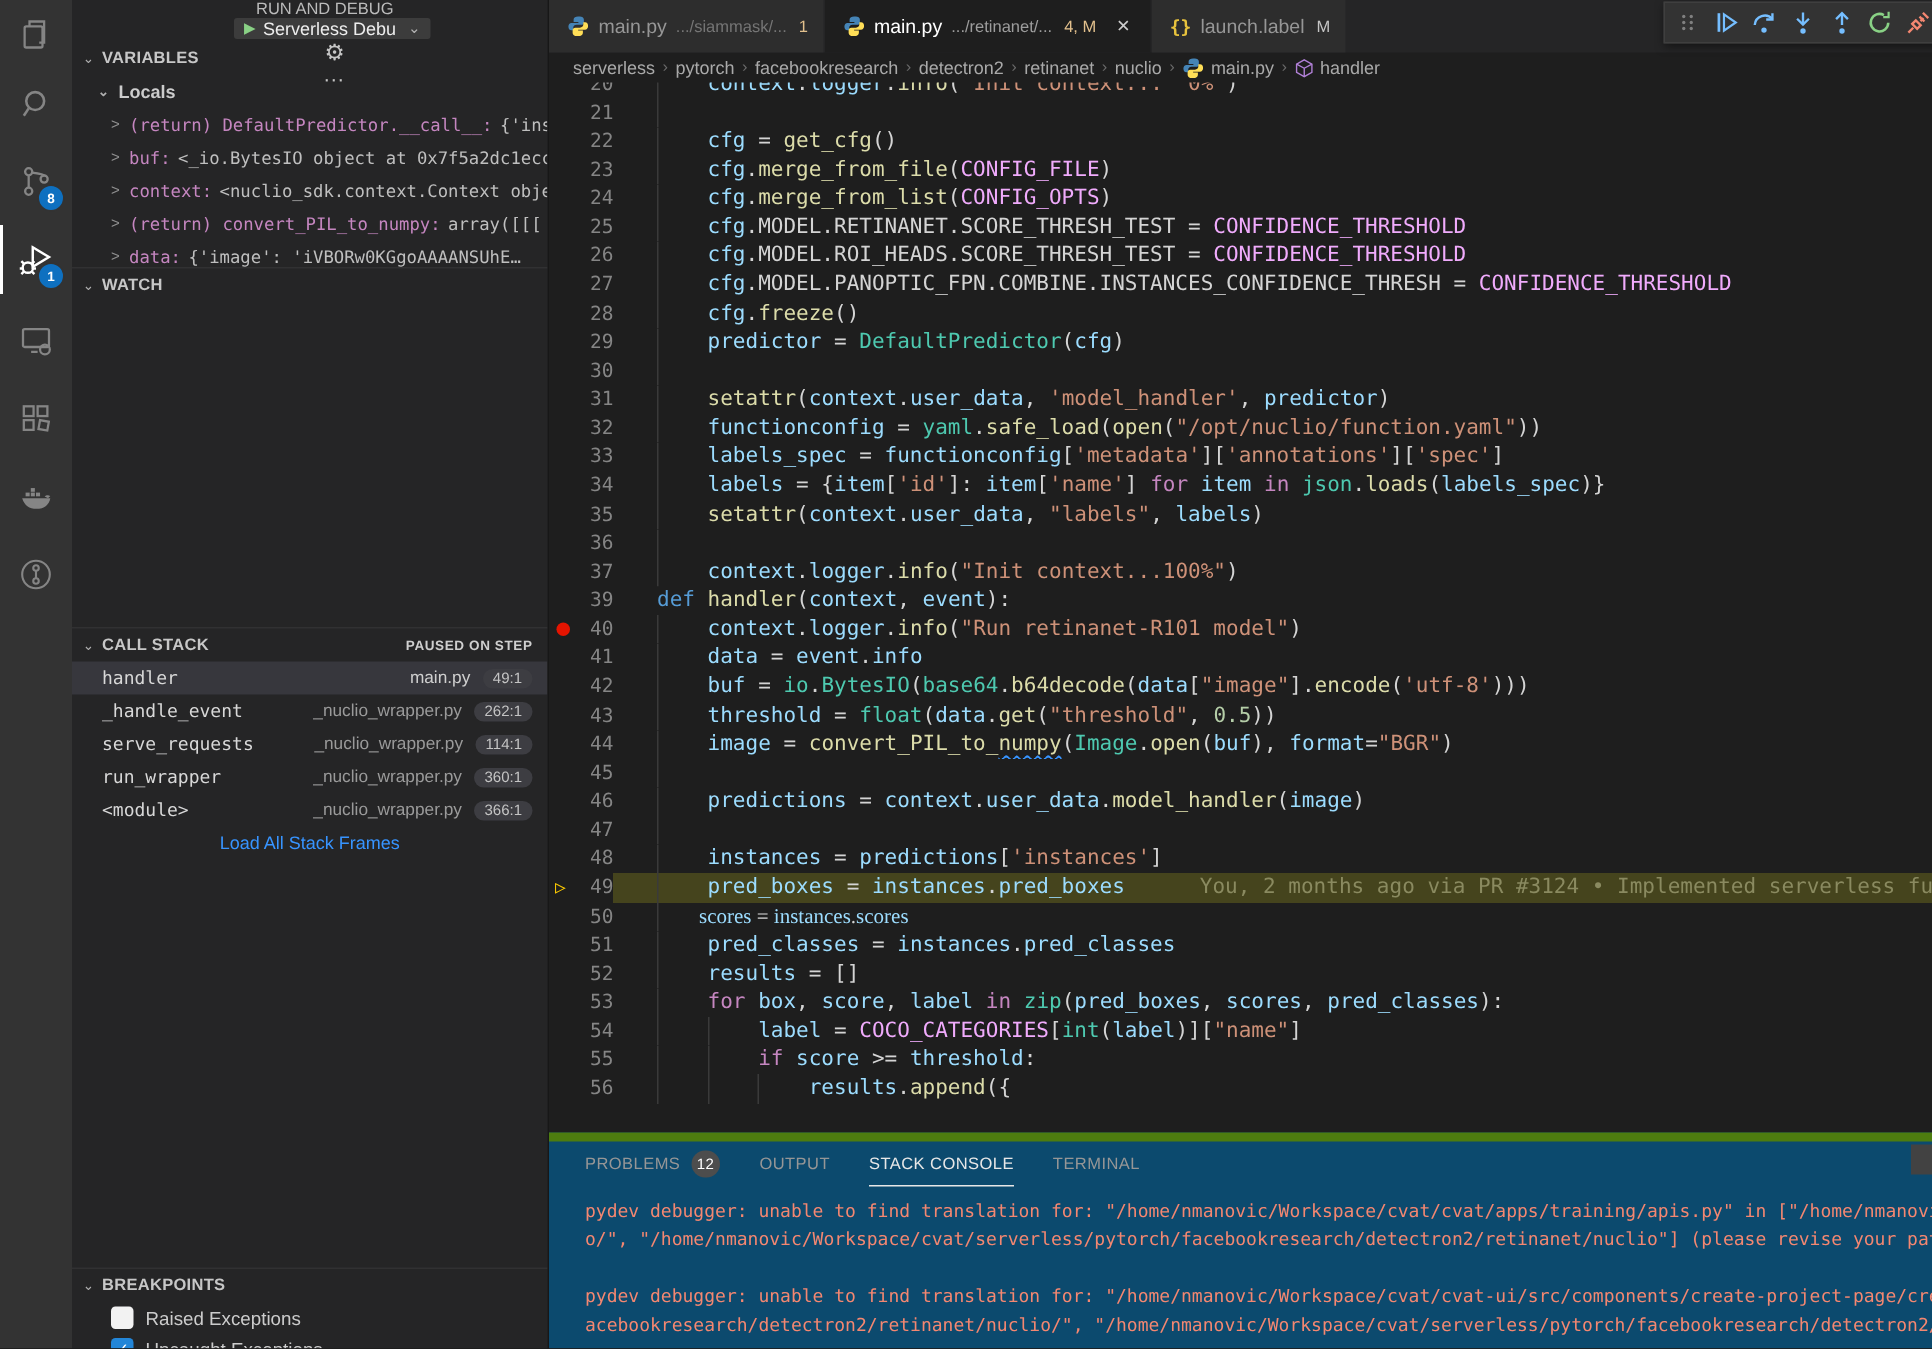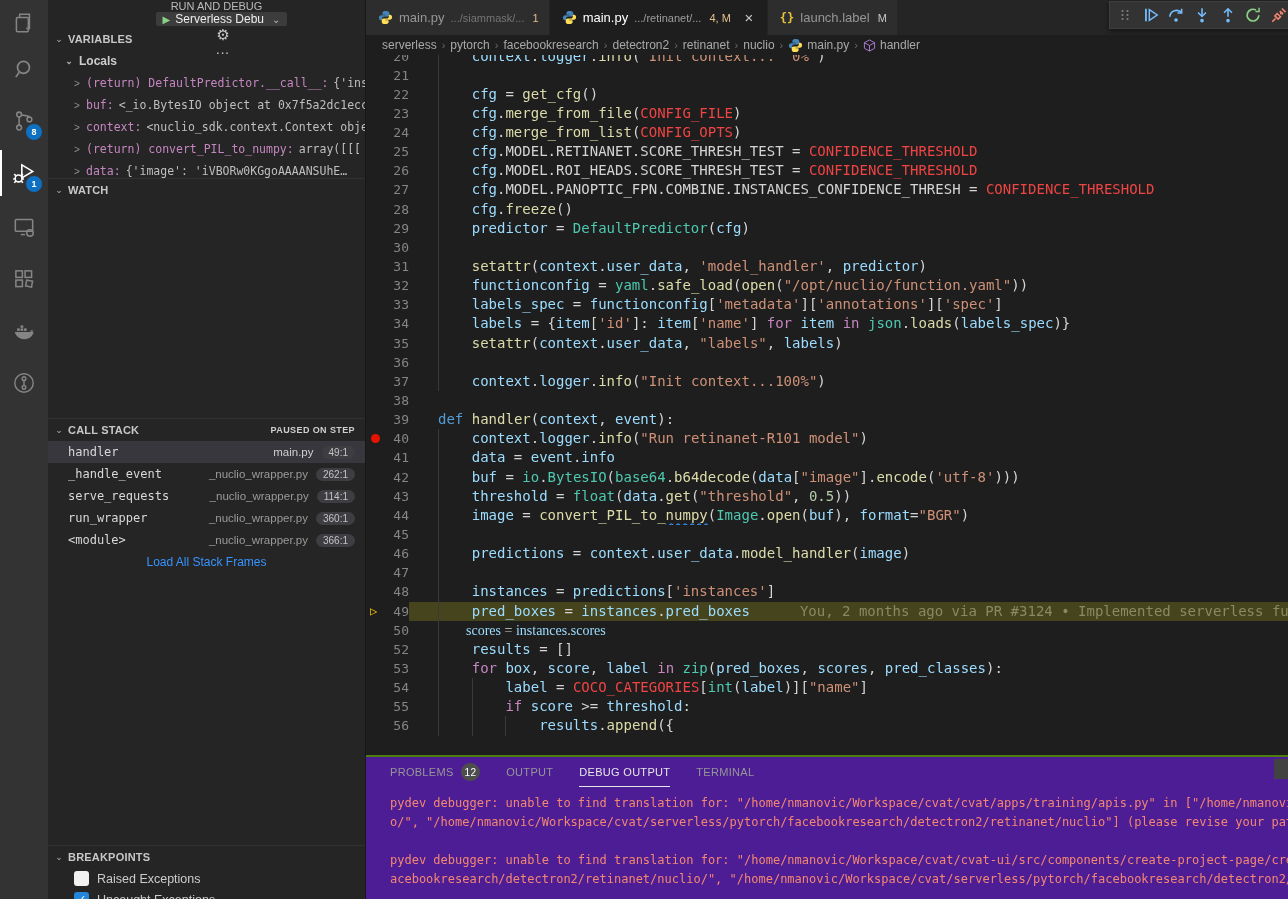--- a/index.html
+++ b/index.html
@@ -75,25 +75,25 @@
   .row{display:flex;height:19.15px;white-space:pre;}
   .row.cur{background:linear-gradient(to right,transparent 43px,#45441d 43px);}
   .glyph{width:22px;position:relative;flex:none;}
   .bp-dot{position:absolute;left:5px;top:5px;width:9px;height:9px;border-radius:50%;background:#e51400;}
   .cur-arrow{position:absolute;left:4px;top:0;color:#ffcc00;font-size:12px;line-height:19.15px;font-weight:700;}
   .num{width:21px;flex:none;text-align:right;color:#858585;font-size:13px;}
   .codewrap{flex:1;position:relative;padding-left:29px;overflow:hidden;}
   .guide{position:absolute;top:0;bottom:0;width:1px;background:#3a3a3a;}
   .blame{color:#8a8a60;margin-left:50px;}
   .tk-k{color:#569cd6}.tk-c{color:#c586c0}.tk-f{color:#dcdcaa}.tk-v{color:#9cdcfe}
-  .tk-C{color:#ef4444}.tk-t{color:#4ec9b0}.tk-s{color:#ce9178}.tk-n{color:#b5cea8}.tk-p{color:#d4d4d4}
+  .tk-C{color:#f0abfc}.tk-t{color:#4ec9b0}.tk-s{color:#ce9178}.tk-n{color:#b5cea8}.tk-p{color:#d4d4d4}
   .tk-fw{color:#dcdcaa;text-decoration:underline;text-decoration-style:wavy;text-decoration-color:#3794ff;text-underline-offset:3px;}
 
   
-  .panel{position:absolute;left:0;right:0;bottom:0;height:144px;background:#4c1d95;border-top:2px solid #4d7c0f;box-sizing:border-box;}
+  .panel{position:absolute;left:0;right:0;bottom:0;height:144px;background:#0c4a6e;border-top:6px solid #4d7c0f;box-sizing:border-box;}
   .panel-tabs{height:30px;display:flex;align-items:center;padding-left:24px;gap:26px;}
   .ptab{font-size:11px;letter-spacing:.3px;color:#969696;display:flex;align-items:center;gap:7px;height:100%;cursor:pointer;}
   .ptab.active{color:#e7e7e7;box-shadow:inset 0 -1px 0 #e7e7e7;}
   .ptab-badge{background:#4d4d4d;border-radius:9px;min-width:18px;height:18px;font-size:10px;color:#ffffff;display:flex;align-items:center;justify-content:center;padding:0 4px;box-sizing:border-box;}
   #console{padding:7px 0 0 24px;font-family:"DejaVu Sans Mono",monospace;font-size:12px;line-height:19.1px;color:#f48771;}
   .cline{white-space:pre;overflow:hidden;height:19.1px;}
   .panel-scroll{position:absolute;right:0;top:2px;width:14px;height:20px;background:#424242;}
 </style>
 </head>
 <body>
@@ -435,51 +435,51 @@
           <div class="row"><div class="glyph"></div><div class="num">28</div><div class="codewrap"><span class="guide" style="left: calc(0ch + 29px);"></span><span style="margin-left: 4ch;"><span class="tk-v">cfg</span><span class="tk-p">.</span><span class="tk-f">freeze</span><span class="tk-p">()</span></span></div></div>
           <div class="row"><div class="glyph"></div><div class="num">29</div><div class="codewrap"><span class="guide" style="left: calc(0ch + 29px);"></span><span style="margin-left: 4ch;"><span class="tk-v">predictor</span><span class="tk-p"> = </span><span class="tk-t">DefaultPredictor</span><span class="tk-p">(</span><span class="tk-v">cfg</span><span class="tk-p">)</span></span></div></div>
           <div class="row"><div class="glyph"></div><div class="num">30</div><div class="codewrap"><span class="guide" style="left: calc(0ch + 29px);"></span><span style="margin-left: 0ch;"></span></div></div>
           <div class="row"><div class="glyph"></div><div class="num">31</div><div class="codewrap"><span class="guide" style="left: calc(0ch + 29px);"></span><span style="margin-left: 4ch;"><span class="tk-f">setattr</span><span class="tk-p">(</span><span class="tk-v">context</span><span class="tk-p">.</span><span class="tk-v">user_data</span><span class="tk-p">, </span><span class="tk-s">'model_handler'</span><span class="tk-p">, </span><span class="tk-v">predictor</span><span class="tk-p">)</span></span></div></div>
           <div class="row"><div class="glyph"></div><div class="num">32</div><div class="codewrap"><span class="guide" style="left: calc(0ch + 29px);"></span><span style="margin-left: 4ch;"><span class="tk-v">functionconfig</span><span class="tk-p"> = </span><span class="tk-t">yaml</span><span class="tk-p">.</span><span class="tk-f">safe_load</span><span class="tk-p">(</span><span class="tk-f">open</span><span class="tk-p">(</span><span class="tk-s">"/opt/nuclio/function.yaml"</span><span class="tk-p">))</span></span></div></div>
           <div class="row"><div class="glyph"></div><div class="num">33</div><div class="codewrap"><span class="guide" style="left: calc(0ch + 29px);"></span><span style="margin-left: 4ch;"><span class="tk-v">labels_spec</span><span class="tk-p"> = </span><span class="tk-v">functionconfig</span><span class="tk-p">[</span><span class="tk-s">'metadata'</span><span class="tk-p">][</span><span class="tk-s">'annotations'</span><span class="tk-p">][</span><span class="tk-s">'spec'</span><span class="tk-p">]</span></span></div></div>
           <div class="row"><div class="glyph"></div><div class="num">34</div><div class="codewrap"><span class="guide" style="left: calc(0ch + 29px);"></span><span style="margin-left: 4ch;"><span class="tk-v">labels</span><span class="tk-p"> = {</span><span class="tk-v">item</span><span class="tk-p">[</span><span class="tk-s">'id'</span><span class="tk-p">]: </span><span class="tk-v">item</span><span class="tk-p">[</span><span class="tk-s">'name'</span><span class="tk-p">] </span><span class="tk-c">for</span><span class="tk-p"> </span><span class="tk-v">item</span><span class="tk-p"> </span><span class="tk-c">in</span><span class="tk-p"> </span><span class="tk-t">json</span><span class="tk-p">.</span><span class="tk-f">loads</span><span class="tk-p">(</span><span class="tk-v">labels_spec</span><span class="tk-p">)}</span></span></div></div>
           <div class="row"><div class="glyph"></div><div class="num">35</div><div class="codewrap"><span class="guide" style="left: calc(0ch + 29px);"></span><span style="margin-left: 4ch;"><span class="tk-f">setattr</span><span class="tk-p">(</span><span class="tk-v">context</span><span class="tk-p">.</span><span class="tk-v">user_data</span><span class="tk-p">, </span><span class="tk-s">"labels"</span><span class="tk-p">, </span><span class="tk-v">labels</span><span class="tk-p">)</span></span></div></div>
           <div class="row"><div class="glyph"></div><div class="num">36</div><div class="codewrap"><span class="guide" style="left: calc(0ch + 29px);"></span><span style="margin-left: 0ch;"></span></div></div>
           <div class="row"><div class="glyph"></div><div class="num">37</div><div class="codewrap"><span class="guide" style="left: calc(0ch + 29px);"></span><span style="margin-left: 4ch;"><span class="tk-v">context</span><span class="tk-p">.</span><span class="tk-v">logger</span><span class="tk-p">.</span><span class="tk-f">info</span><span class="tk-p">(</span><span class="tk-s">"Init context...100%"</span><span class="tk-p">)</span></span></div></div>
-          <div class="row"><div class="glyph"></div><div class="num">38</div><div class="codewrap"><span style="margin-left: 0ch;"></span></div></div>
           <div class="row"><div class="glyph"></div><div class="num">39</div><div class="codewrap"><span style="margin-left: 0ch;"><span class="tk-k">def</span><span class="tk-p"> </span><span class="tk-f">handler</span><span class="tk-p">(</span><span class="tk-v">context</span><span class="tk-p">, </span><span class="tk-v">event</span><span class="tk-p">):</span></span></div></div>
           <div class="row"><div class="glyph"><span class="bp-dot"></span></div><div class="num">40</div><div class="codewrap"><span class="guide" style="left: calc(0ch + 29px);"></span><span style="margin-left: 4ch;"><span class="tk-v">context</span><span class="tk-p">.</span><span class="tk-v">logger</span><span class="tk-p">.</span><span class="tk-f">info</span><span class="tk-p">(</span><span class="tk-s">"Run retinanet-R101 model"</span><span class="tk-p">)</span></span></div></div>
           <div class="row"><div class="glyph"></div><div class="num">41</div><div class="codewrap"><span class="guide" style="left: calc(0ch + 29px);"></span><span style="margin-left: 4ch;"><span class="tk-v">data</span><span class="tk-p"> = </span><span class="tk-v">event</span><span class="tk-p">.</span><span class="tk-v">info</span></span></div></div>
           <div class="row"><div class="glyph"></div><div class="num">42</div><div class="codewrap"><span class="guide" style="left: calc(0ch + 29px);"></span><span style="margin-left: 4ch;"><span class="tk-v">buf</span><span class="tk-p"> = </span><span class="tk-t">io</span><span class="tk-p">.</span><span class="tk-t">BytesIO</span><span class="tk-p">(</span><span class="tk-t">base64</span><span class="tk-p">.</span><span class="tk-f">b64decode</span><span class="tk-p">(</span><span class="tk-v">data</span><span class="tk-p">[</span><span class="tk-s">"image"</span><span class="tk-p">].</span><span class="tk-f">encode</span><span class="tk-p">(</span><span class="tk-s">'utf-8'</span><span class="tk-p">)))</span></span></div></div>
           <div class="row"><div class="glyph"></div><div class="num">43</div><div class="codewrap"><span class="guide" style="left: calc(0ch + 29px);"></span><span style="margin-left: 4ch;"><span class="tk-v">threshold</span><span class="tk-p"> = </span><span class="tk-t">float</span><span class="tk-p">(</span><span class="tk-v">data</span><span class="tk-p">.</span><span class="tk-f">get</span><span class="tk-p">(</span><span class="tk-s">"threshold"</span><span class="tk-p">, </span><span class="tk-n">0.5</span><span class="tk-p">))</span></span></div></div>
           <div class="row"><div class="glyph"></div><div class="num">44</div><div class="codewrap"><span class="guide" style="left: calc(0ch + 29px);"></span><span style="margin-left: 4ch;"><span class="tk-v">image</span><span class="tk-p"> = </span><span class="tk-f">convert_PIL_to_</span><span class="tk-fw">numpy</span><span class="tk-p">(</span><span class="tk-t">Image</span><span class="tk-p">.</span><span class="tk-f">open</span><span class="tk-p">(</span><span class="tk-v">buf</span><span class="tk-p">), </span><span class="tk-v">format</span><span class="tk-p">=</span><span class="tk-s">"BGR"</span><span class="tk-p">)</span></span></div></div>
           <div class="row"><div class="glyph"></div><div class="num">45</div><div class="codewrap"><span class="guide" style="left: calc(0ch + 29px);"></span><span style="margin-left: 0ch;"></span></div></div>
           <div class="row"><div class="glyph"></div><div class="num">46</div><div class="codewrap"><span class="guide" style="left: calc(0ch + 29px);"></span><span style="margin-left: 4ch;"><span class="tk-v">predictions</span><span class="tk-p"> = </span><span class="tk-v">context</span><span class="tk-p">.</span><span class="tk-v">user_data</span><span class="tk-p">.</span><span class="tk-f">model_handler</span><span class="tk-p">(</span><span class="tk-v">image</span><span class="tk-p">)</span></span></div></div>
           <div class="row"><div class="glyph"></div><div class="num">47</div><div class="codewrap"><span class="guide" style="left: calc(0ch + 29px);"></span><span style="margin-left: 0ch;"></span></div></div>
           <div class="row"><div class="glyph"></div><div class="num">48</div><div class="codewrap"><span class="guide" style="left: calc(0ch + 29px);"></span><span style="margin-left: 4ch;"><span class="tk-v">instances</span><span class="tk-p"> = </span><span class="tk-v">predictions</span><span class="tk-p">[</span><span class="tk-s">'instances'</span><span class="tk-p">]</span></span></div></div>
           <div class="row cur"><div class="glyph"><span class="cur-arrow">▷</span></div><div class="num">49</div><div class="codewrap"><span class="guide" style="left: calc(0ch + 29px);"></span><span style="margin-left: 4ch;"><span class="tk-v">pred_boxes</span><span class="tk-p"> = </span><span class="tk-v">instances</span><span class="tk-p">.</span><span class="tk-v">pred_boxes</span></span><span class="blame">You, 2 months ago via PR #3124 • Implemented serverless fu</span></div></div>
           <div class="row"><div class="glyph"></div><div class="num">50</div><div class="codewrap"><span class="guide" style="left: calc(0ch + 29px);"></span><span style="margin-left: 4ch; font-family: Liberation Serif, serif;"><span class="tk-v">scores</span><span class="tk-p"> = </span><span class="tk-v">instances</span><span class="tk-p">.</span><span class="tk-v">scores</span></span></div></div>
+          <div class="row"><div class="glyph"></div><div class="num">51</div><div class="codewrap"><span class="guide" style="left: calc(0ch + 29px);"></span><span style="margin-left: 4ch;"><span class="tk-v">pred_classes</span><span class="tk-p"> = </span><span class="tk-v">instances</span><span class="tk-p">.</span><span class="tk-v">pred_classes</span></span></div></div>
           <div class="row"><div class="glyph"></div><div class="num">52</div><div class="codewrap"><span class="guide" style="left: calc(0ch + 29px);"></span><span style="margin-left: 4ch; text-align: center;"><span class="tk-v">results</span><span class="tk-p"> = []</span></span></div></div>
           <div class="row"><div class="glyph"></div><div class="num">53</div><div class="codewrap"><span class="guide" style="left: calc(0ch + 29px);"></span><span style="margin-left: 4ch;"><span class="tk-c">for</span><span class="tk-p"> </span><span class="tk-v">box</span><span class="tk-p">, </span><span class="tk-v">score</span><span class="tk-p">, </span><span class="tk-v">label</span><span class="tk-p"> </span><span class="tk-c">in</span><span class="tk-p"> </span><span class="tk-t">zip</span><span class="tk-p">(</span><span class="tk-v">pred_boxes</span><span class="tk-p">, </span><span class="tk-v">scores</span><span class="tk-p">, </span><span class="tk-v">pred_classes</span><span class="tk-p">):</span></span></div></div>
           <div class="row"><div class="glyph"></div><div class="num">54</div><div class="codewrap"><span class="guide" style="left: calc(0ch + 29px);"></span><span class="guide" style="left: calc(4ch + 29px);"></span><span style="margin-left: 8ch;"><span class="tk-v">label</span><span class="tk-p"> = </span><span class="tk-C">COCO_CATEGORIES</span><span class="tk-p">[</span><span class="tk-t">int</span><span class="tk-p">(</span><span class="tk-v">label</span><span class="tk-p">)][</span><span class="tk-s">"name"</span><span class="tk-p">]</span></span></div></div>
           <div class="row"><div class="glyph"></div><div class="num">55</div><div class="codewrap"><span class="guide" style="left: calc(0ch + 29px);"></span><span class="guide" style="left: calc(4ch + 29px);"></span><span style="margin-left: 8ch;"><span class="tk-c">if</span><span class="tk-p"> </span><span class="tk-v">score</span><span class="tk-p"> &gt;= </span><span class="tk-v">threshold</span><span class="tk-p">:</span></span></div></div>
           <div class="row"><div class="glyph"></div><div class="num">56</div><div class="codewrap"><span class="guide" style="left: calc(0ch + 29px);"></span><span class="guide" style="left: calc(4ch + 29px);"></span><span class="guide" style="left: calc(8ch + 29px);"></span><span style="margin-left: 12ch;"><span class="tk-v">results</span><span class="tk-p">.</span><span class="tk-f">append</span><span class="tk-p">({</span></span></div></div>
         </div>
     </div>
     <div class="panel">
       <div class="panel-tabs" id="panel-tabs">
           <span class="ptab">
             <span>PROBLEMS</span>
             <span class="ptab-badge">12</span>
           </span>
           <span class="ptab">
             <span>OUTPUT</span>
           </span>
           <span class="ptab active">
-            <span>DEBUG OUTPUT</span>
+            <span>STACK CONSOLE</span>
           </span>
           <span class="ptab">
             <span>TERMINAL</span>
           </span>
         </div>
       <div id="console">
           <div class="cline">pydev debugger: unable to find translation for: "/home/nmanovic/Workspace/cvat/cvat/apps/training/apis.py" in ["/home/nmanovic/W</div>
           <div class="cline">o/", "/home/nmanovic/Workspace/cvat/serverless/pytorch/facebookresearch/detectron2/retinanet/nuclio"] (please revise your path m</div>
           <div class="cline"></div>
           <div class="cline">pydev debugger: unable to find translation for: "/home/nmanovic/Workspace/cvat/cvat-ui/src/components/create-project-page/create</div>

